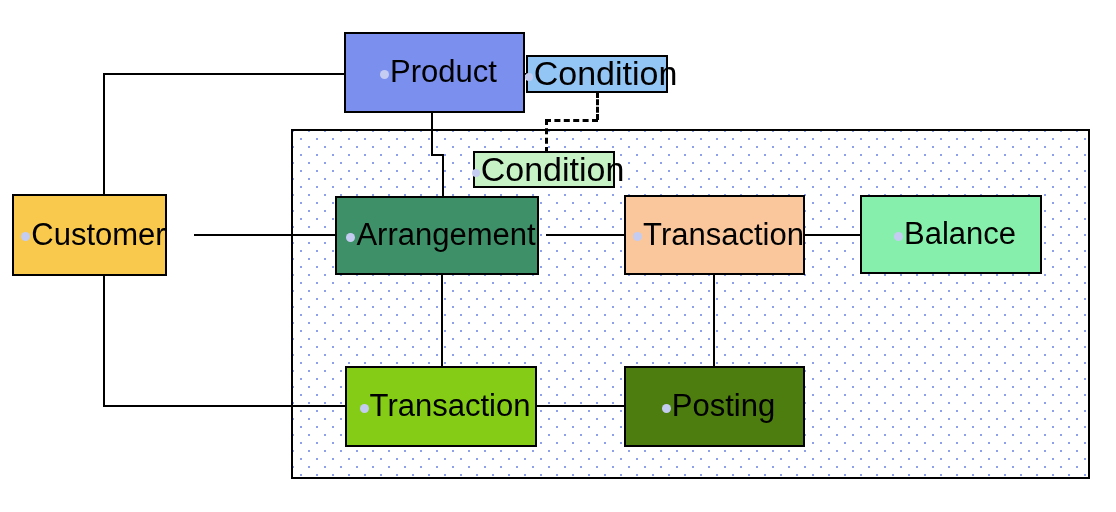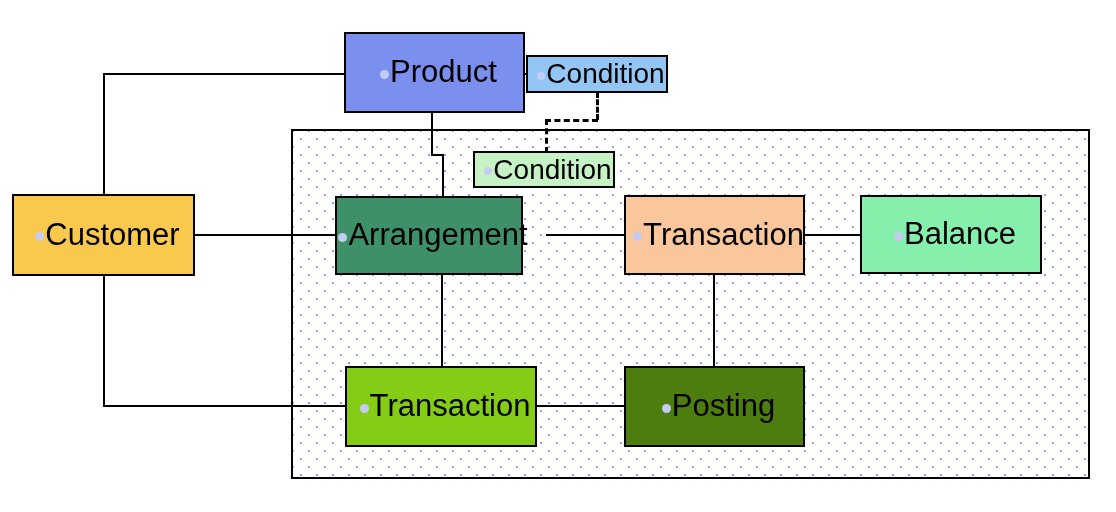--- a/index.html
+++ b/index.html
@@ -72,21 +72,21 @@
     content: "";
     display: inline-block;
     width: 9px;
     height: 9px;
     border-radius: 50%;
     background: #c5ccf2;
     vertical-align: 0.12em;
     margin-right: 1px;
   }
   .node.big   { font-size: 31px; }
-  .node.small { font-size: 28px; }
+  .node.small { font-size: 34px; }
   .node.small .line::before { width: 8px; height: 8px; }
 </style>
 </head>
 <body>
 
 <div id="canvas">
 
   <div class="container-region" style="left:291px; top:129px; width:799px; height:350px;"></div>
 
   <div class="edge v" style="left:103px; top:73px; height:122px;"></div>
@@ -110,21 +110,21 @@
   <div class="edge h" style="left:546px; top:234px; width:80px;"></div>
 
   <div class="edge v" style="left:441px; top:273px; height:95px;"></div>
 
   <div class="edge h" style="left:802px; top:234px; width:60px;"></div>
 
   <div class="edge v" style="left:713px; top:273px; height:95px;"></div>
 
   <div class="edge h" style="left:535px; top:405px; width:91px;"></div>
 
-  <div class="node big" style="left:12px; top:194px; width:183px; height:82px; background:#f9c94e;">
+  <div class="node big" style="left:12px; top:194px; width:155px; height:82px; background:#f9c94e;">
     <span class="label">
       <span class="line">Customer</span>
     </span>
   </div>
 
   <div class="node big" style="left:344px; top:32px; width:181px; height:81px; background:#7b8fef;">
     <span class="label">
       <span class="line">Product</span>
     </span>
   </div>
@@ -134,21 +134,21 @@
       <span class="line">Condition</span>
     </span>
   </div>
 
   <div class="node small" style="left:473px; top:151px; width:142px; height:37px; background:#c6f2c6;">
     <span class="label">
       <span class="line">Condition</span>
     </span>
   </div>
 
-  <div class="node big" style="left:335px; top:196px; width:188px; height:79px; background:#3e9068;">
+  <div class="node big" style="left:335px; top:196px; width:204px; height:79px; background:#3e9068;">
     <span class="label">
       <span class="line">Arrangement</span>
     </span>
   </div>
 
   <div class="node big" style="left:624px; top:195px; width:181px; height:80px; background:#f9c79b;">
     <span class="label">
       <span class="line">Transaction</span>
     </span>
   </div>

